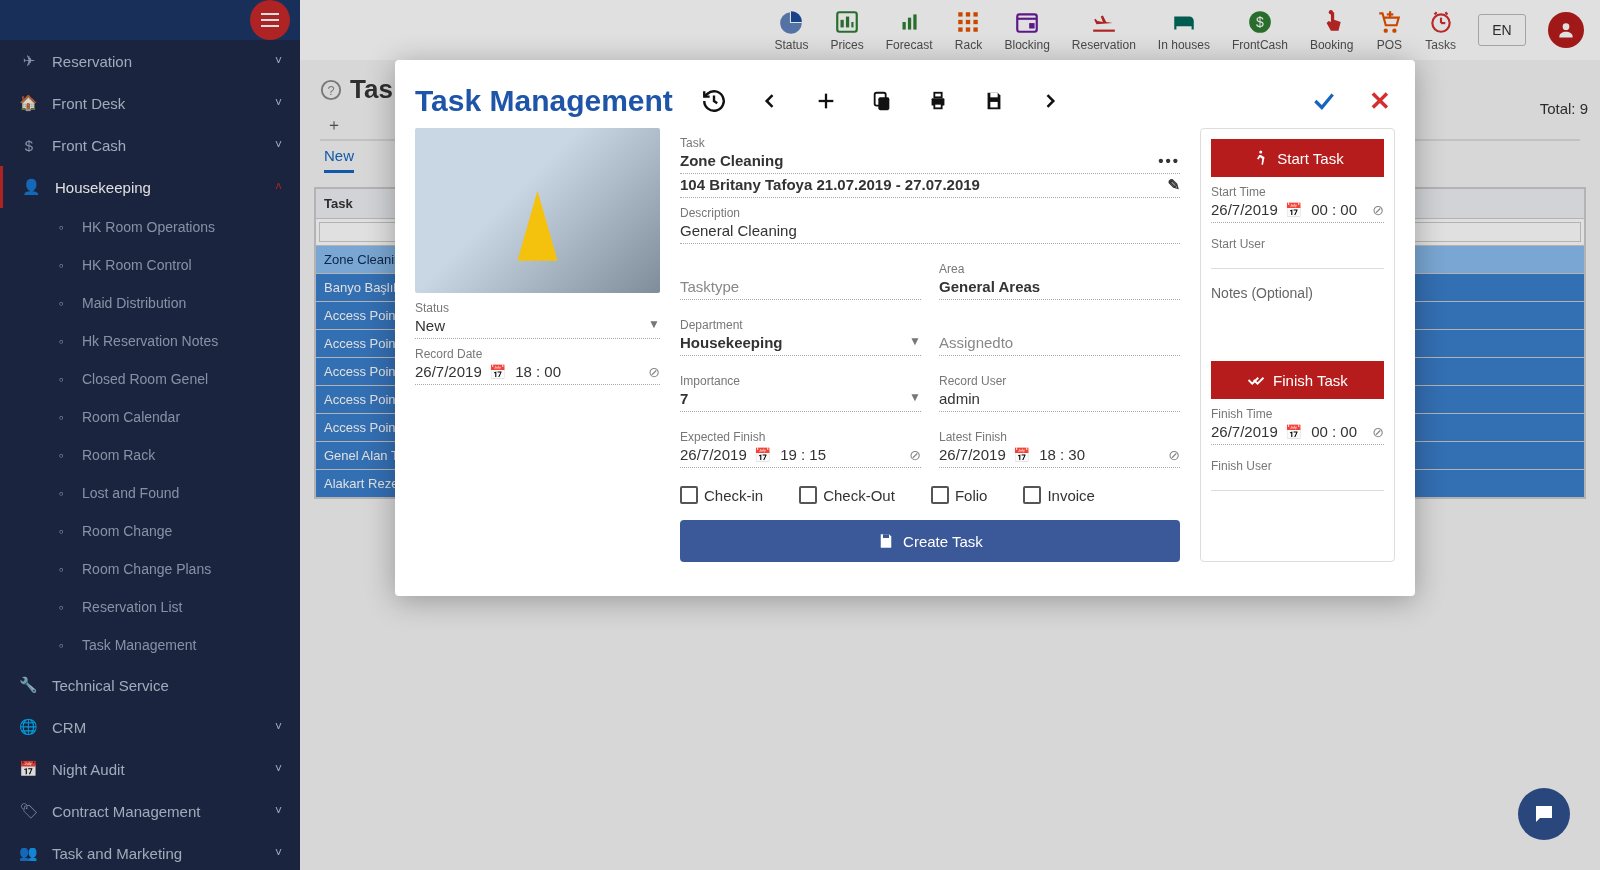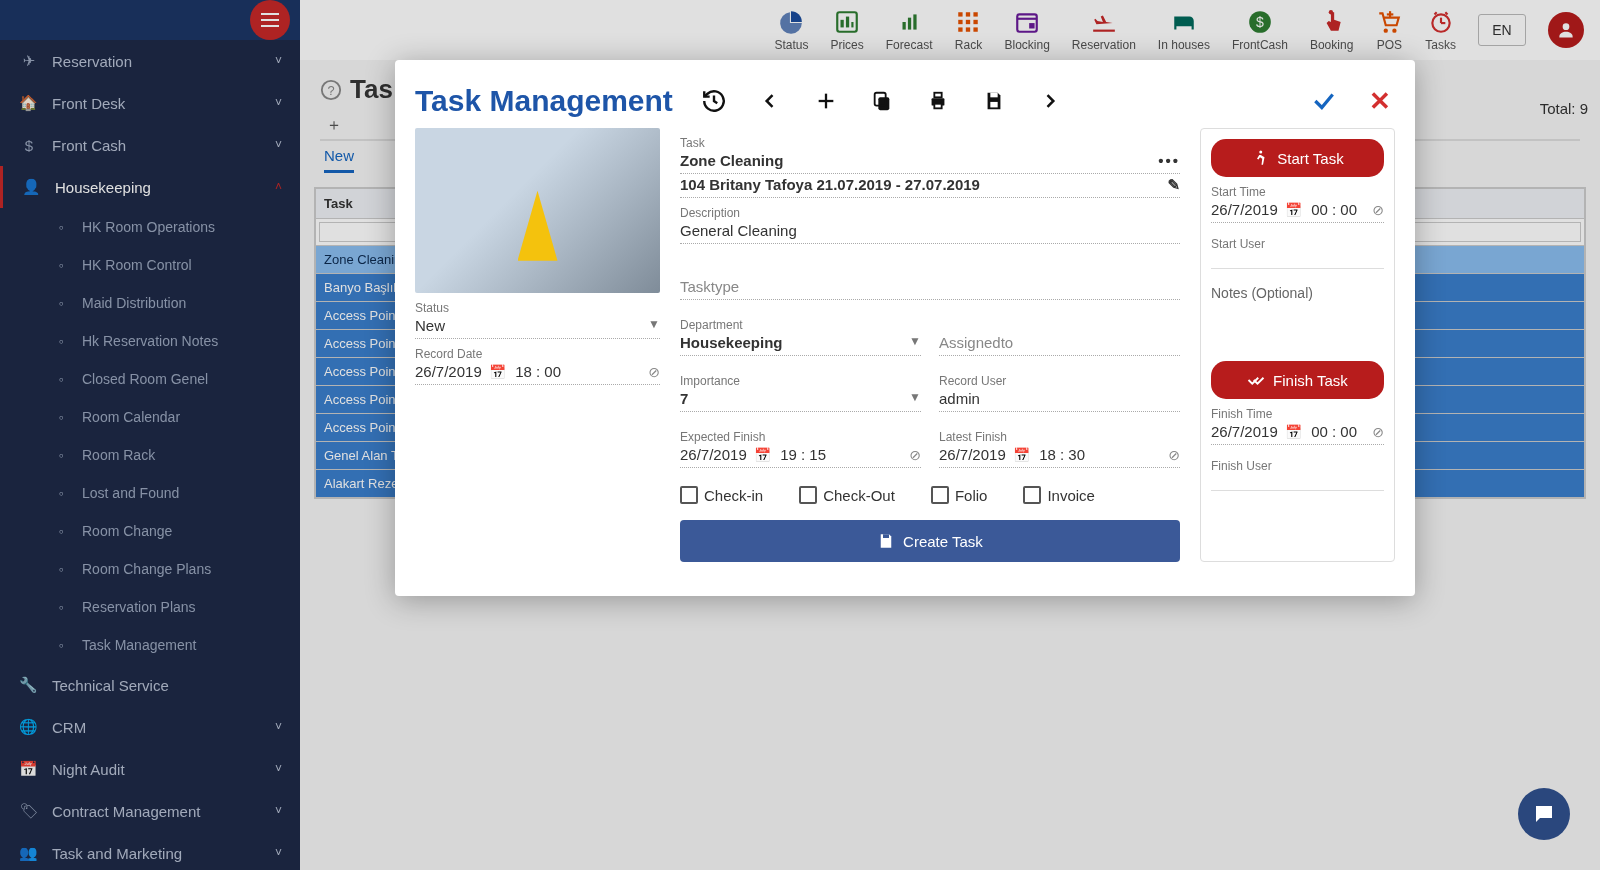--- a/index.html
+++ b/index.html
@@ -70,21 +70,21 @@
 .mid-row > div { flex:1; }
 .more-dots { float:right; color:#333; letter-spacing:2px; cursor:pointer;}
 .edit-pencil { float:right; color:#333; cursor:pointer; font-size:15px;}
 
 .checks-row { display:flex; gap:36px; margin-top:18px;}
 .check-item { display:flex; align-items:center; gap:6px; font-size:15px; color:#333;}
 .check-box { width:18px; height:18px; border:2px solid #555; border-radius:2px; cursor:pointer;}
 .create-btn { margin-top:16px; width:500px; height:42px; background:#3b5998; color:#fff; border:none; border-radius:4px; font-size:15px; display:inline-flex; align-items:center; justify-content:center; gap:8px; cursor:pointer;}
 
 .right-col { width: 235px; border:1px solid #ddd; border-radius:4px; padding:10px; }
-.start-btn, .finish-btn { width:100%; height:38px; border-radius:15px; background:#b71c1c; color:#fff; border:none; font-size:15px; display:flex; align-items:center; justify-content:center; gap:8px; cursor:pointer;}
+.start-btn, .finish-btn { width:100%; height:38px; border-radius:0; background:#b71c1c; color:#fff; border:none; font-size:15px; display:flex; align-items:center; justify-content:center; gap:8px; cursor:pointer;}
 .finish-btn { margin-top:16px;}
 .notes-lbl { color:#666; font-size:14px; margin:16px 0 60px 0;}
 
 
 .chat-bubble { position:absolute; right:30px; bottom:30px; width:52px; height:52px; border-radius:50%; background:#2a477d; display:flex; align-items:center; justify-content:center; color:#fff; font-size:24px;}
 
 svg { display:block; }
 </style>
 </head>
 <body>
@@ -282,21 +282,21 @@
       <div class="sidebar-sub">
         <span class="sidebar-icon">◦</span>
         <span>Room Change</span>
       </div>
       <div class="sidebar-sub">
         <span class="sidebar-icon">◦</span>
         <span>Room Change Plans</span>
       </div>
       <div class="sidebar-sub">
         <span class="sidebar-icon">◦</span>
-        <span>Reservation Plans</span>
+        <span>Reservation List</span>
       </div>
       <div class="sidebar-sub">
         <span class="sidebar-icon">◦</span>
         <span>Task Management</span>
       </div>
       <div class="sidebar-section">
         <span class="sidebar-icon" style="color:#9aa6bd">🔧</span>
         <span>Technical Service</span>
       </div>
       <div class="sidebar-section">
@@ -481,20 +481,24 @@
       <div class="small-lbl">Task</div>
       <div class="field-val" style="font-weight:bold"><span>Zone Cleaning</span><span class="more-dots">•••</span></div>
       <div class="field-val" style="font-weight:bold"><span>104 Britany Tafoya 21.07.2019 - 27.07.2019</span><span class="edit-pencil">✎</span></div>
       <div class="small-lbl">Description</div>
       <div class="field-val" style="font-weight:normal"><span>General Cleaning</span></div>
 
       <div class="mid-row">
         <div>
           <div class="small-lbl">&nbsp;</div>
           <div class="field-val" style="color:#888">Tasktype</div>
+        </div>
+        <div>
+          <div class="small-lbl">Area</div>
+          <div class="field-val" style="font-weight:bold">General Areas</div>
         </div>
       </div>
       <div class="mid-row">
         <div>
           <div class="small-lbl">Department</div>
           <div class="field-val" style="font-weight:bold"><span>Housekeeping</span><span class="select-arrow">▼</span></div>
         </div>
         <div>
           <div class="small-lbl">&nbsp;</div>
           <div class="field-val" style="color:#888">Assignedto</div>

